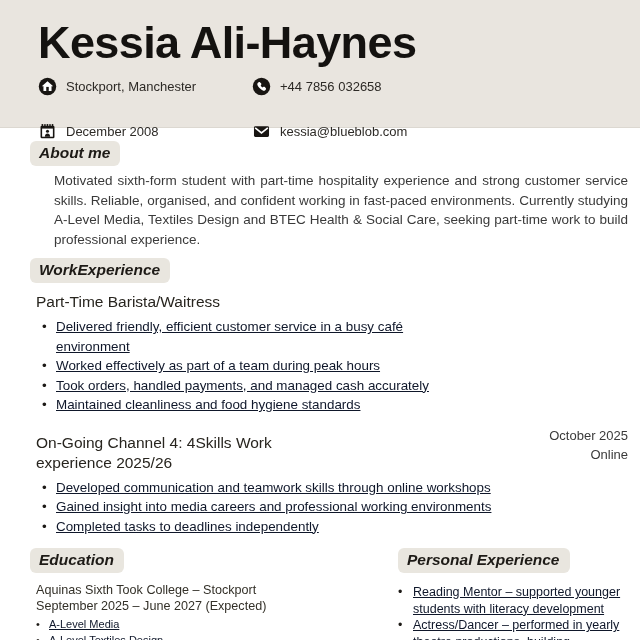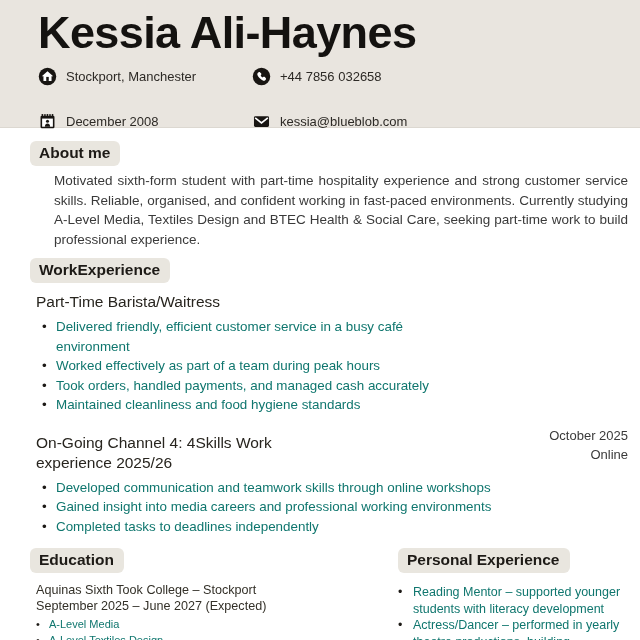--- a/index.html
+++ b/index.html
@@ -10,21 +10,21 @@
     color: #3a3a3a;
     -webkit-font-smoothing: antialiased;
   }
   .page { width: 640px; height: 640px; overflow: hidden; }
 
   
   .header {
     background: #e9e5df;
     height: 128px;
     box-sizing: border-box;
-    padding: 6px 12px 0 38px;
+    padding: 16px 12px 0 38px;
     border-bottom: 1px solid #dcd8d1;
   }
   .name {
     margin: 0;
     font-size: 45px;
     line-height: 54px;
     font-weight: 700;
     letter-spacing: -0.6px;
     color: #141210;
     white-space: nowrap;
@@ -42,20 +42,21 @@
   
   .main { padding: 13px 12px 0 30px; background: #ffffff; }
   .chip {
     display: inline-block;
     background: #e9e6df;
     border-radius: 6px;
     padding: 3px 10px 4px 9px;
     font-weight: 700;
     font-size: 15.5px;
     color: #1d1a16;
+    font-style: italic;
   }
   .about-text {
     margin: 5px 0 0 24px;
     text-align: justify;
     font-size: 13.5px;
     line-height: 19.5px;
     color: #3a3a3a;
   }
   .work { margin-top: 9px; }
   .job1 { display: flex; margin: 9px 0 0 6px; gap: 20px; }
@@ -65,21 +66,22 @@
   .job2 { margin: 11px 0 0 6px; }
   .job2-head { display: flex; gap: 12px; }
   .job2-head .job-title { flex: 1; margin-top: 7px; }
 
   ul.bullets { list-style: none; margin: 5px 0 0 0; padding: 0; }
   ul.bullets li {
     position: relative;
     padding-left: 20px;
     font-size: 13.4px;
     line-height: 19.5px;
-    color: #0f766e;
+    color: #0f172a;
+    text-decoration: underline;
   }
   ul.bullets li::before { content: "\2022"; position: absolute; left: 6px; color: #1d1a16; }
 
   
   .cols { display: flex; margin-top: 12px; gap: 22px; }
   .col-edu { flex: 1; min-width: 0; }
   .col-personal { flex: 0 0 230px; }
   .edu-line { margin: 0 0 0 6px; font-size: 12.6px; line-height: 16px; color: #333028; }
   .edu-line.first { margin-top: 9px; }
   ul.bullets.small { margin-top: 3px; }

